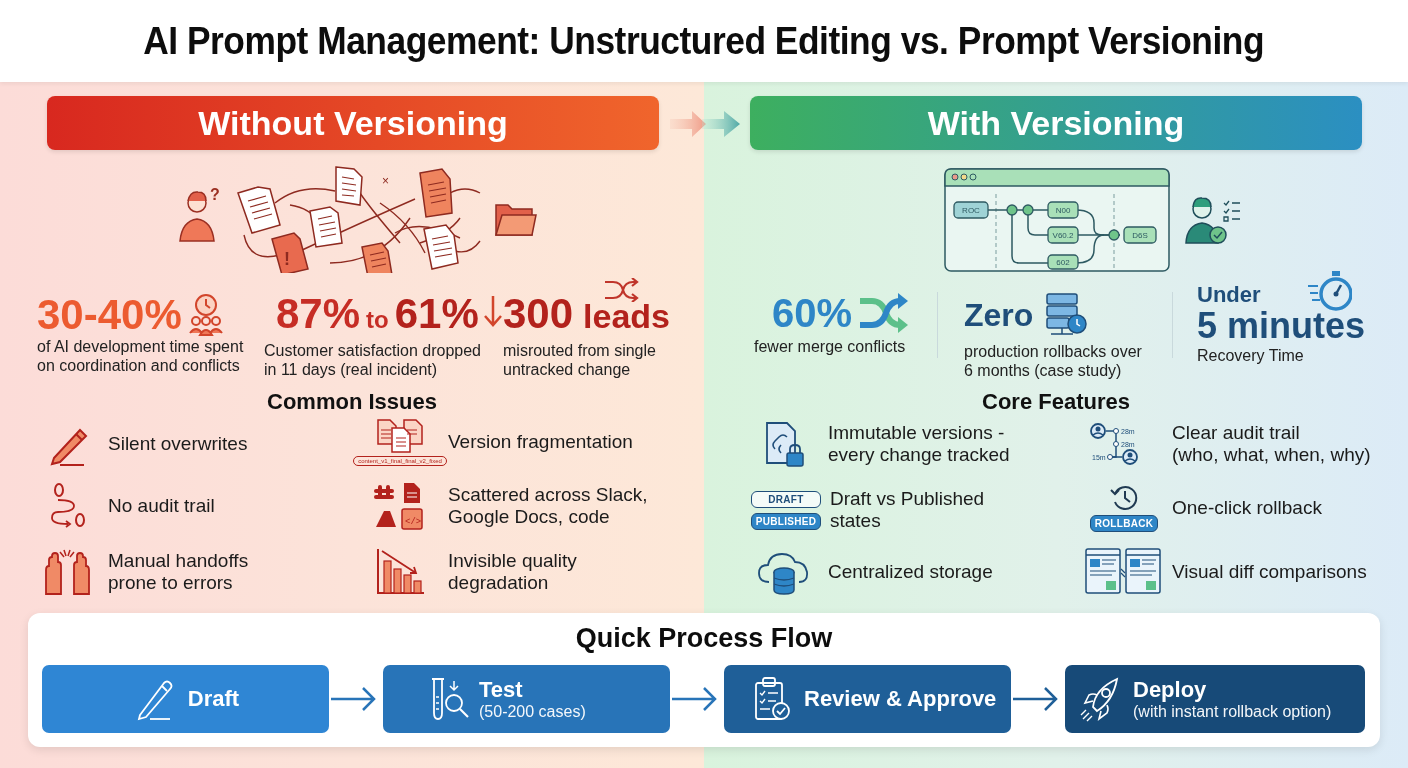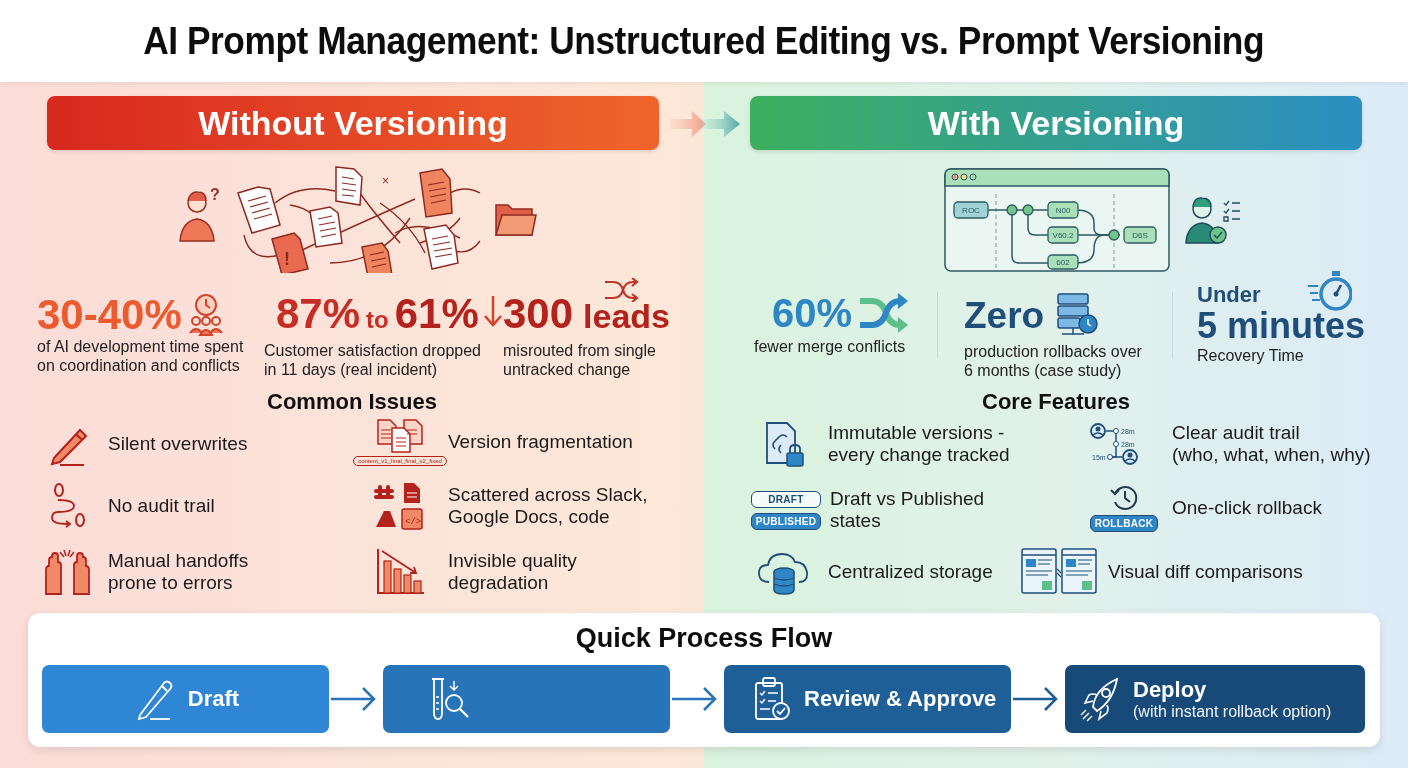--- a/index.html
+++ b/index.html
@@ -263,21 +263,21 @@
     </svg>
   </div>
   <div class="desc" style="margin-top:4px;">
     <div>fewer merge conflicts</div>
   </div>
 </div>
 <div class="divider" style="left:937px;top:292px;height:66px;"></div>
 
 <div class="stat" style="left:964px;top:292px;">
   <div style="display:flex;align-items:center;">
-    <span class="big blue2" style="font-size:37px;">Zero</span>
+    <span class="big blue2" style="font-size:32px;">Zero</span>
     <svg width="44" height="46" viewBox="0 0 44 46" style="margin-left:10px;">
       <rect x="4" y="2" width="30" height="10" rx="2" fill="#7db7e4" stroke="#1f4e7a" stroke-width="1.5"></rect>
       <rect x="4" y="14" width="30" height="10" rx="2" fill="#7db7e4" stroke="#1f4e7a" stroke-width="1.5"></rect>
       <rect x="4" y="26" width="22" height="10" rx="2" fill="#7db7e4" stroke="#1f4e7a" stroke-width="1.5"></rect>
       <path d="M19 36 V42 M8 42 H30" stroke="#1f4e7a" stroke-width="1.5"></path>
       <circle cx="34" cy="32" r="9" fill="#2e86c7" stroke="#1f4e7a" stroke-width="1.5"></circle>
       <path d="M34 27 V32 L37 34" stroke="#fff" stroke-width="1.5" fill="none"></path>
     </svg>
   </div>
   <div class="desc" style="margin-top:4px;">
@@ -461,21 +461,21 @@
         <path d="M12 34 Q2 34 2 25 Q2 17 11 17 Q13 6 25 6 Q35 6 38 14 Q48 14 50 24 Q51 34 42 34" stroke="#1f4e7a" stroke-width="1.8" fill="none"></path>
         <ellipse cx="27" cy="24" rx="10" ry="4" fill="#2e86c7" stroke="#1f4e7a" stroke-width="1.5"></ellipse>
         <path d="M17 24 V42 Q17 46 27 46 Q37 46 37 42 V24" fill="#2e86c7" stroke="#1f4e7a" stroke-width="1.5"></path>
         <path d="M17 30 Q27 34 37 30 M17 36 Q27 40 37 36" stroke="#1f4e7a" stroke-width="1.3" fill="none"></path>
       </svg>
     </div>
   <div class="label">
       <div>Centralized storage</div>
     </div>
 </div>
-<div class="item" style="left:1020px;top:546px;text-align:right;">
+<div class="item" style="left:1084px;top:546px;text-align:right;">
   <div class="icon" style="width:80px;">
       <svg width="80" height="50" viewBox="0 0 80 50">
         <rect x="2" y="2" width="34" height="44" rx="2" fill="#eaf4fb" stroke="#1f4e7a" stroke-width="1.5"></rect>
         <rect x="42" y="2" width="34" height="44" rx="2" fill="#eaf4fb" stroke="#1f4e7a" stroke-width="1.5"></rect>
         <path d="M2 8 H36 M42 8 H76" stroke="#1f4e7a" stroke-width="1.3"></path>
         <rect x="6" y="12" width="10" height="8" fill="#2e86c7"></rect>
         <rect x="46" y="12" width="10" height="8" fill="#2e86c7"></rect>
         <path d="M18 13 H32 M18 17 H30 M6 24 H32 M6 28 H28 M58 13 H72 M58 17 H70 M46 24 H72 M46 28 H68" stroke="#1f4e7a" stroke-width="1.2"></path>
         <rect x="22" y="34" width="10" height="9" fill="#5cc08a"></rect>
         <rect x="62" y="34" width="10" height="9" fill="#5cc08a"></rect>
@@ -509,20 +509,24 @@
   <div class="step" style="left:355px;width:287px;background:#2874b8;padding-left:42px;">
     <div class="s-icon">
         <svg width="46" height="48" viewBox="0 0 46 48">
           <path d="M6 4 H18 M8 4 V38 Q8 44 12 44 Q16 44 16 38 V4" stroke="#fff" stroke-width="1.8" fill="none"></path>
           <path d="M10 22 H13 M10 28 H13 M10 34 H13" stroke="#fff" stroke-width="1.4"></path>
           <circle cx="28" cy="28" r="8" stroke="#fff" stroke-width="1.8" fill="none"></circle>
           <path d="M34 34 L42 42" stroke="#fff" stroke-width="2.2"></path>
           <path d="M28 6 V14 M24 11 L28 15 L32 11" stroke="#fff" stroke-width="1.5" fill="none"></path>
         </svg>
       </div>
+    <div style="margin-left:6px;">
+      <div class="s-main">Test</div>
+      <div class="s-sub">(50-200 cases)</div>
+    </div>
   </div>
   <svg class="flow-arrow" style="left:644px;" viewBox="0 0 46 28">
       <path d="M0 14 H42 M32 3 L43 14 L32 25" stroke="#2874b8" stroke-width="2.5" fill="none"></path>
     </svg>
 
   <div class="step" style="left:696px;width:287px;background:#1f5f98;padding-left:24px;">
     <div class="s-icon">
         <svg width="40" height="48" viewBox="0 0 40 48">
           <rect x="4" y="8" width="26" height="36" rx="2" stroke="#fff" stroke-width="1.8" fill="none"></rect>
           <rect x="11" y="3" width="12" height="8" rx="2" stroke="#fff" stroke-width="1.8" fill="none"></rect>

